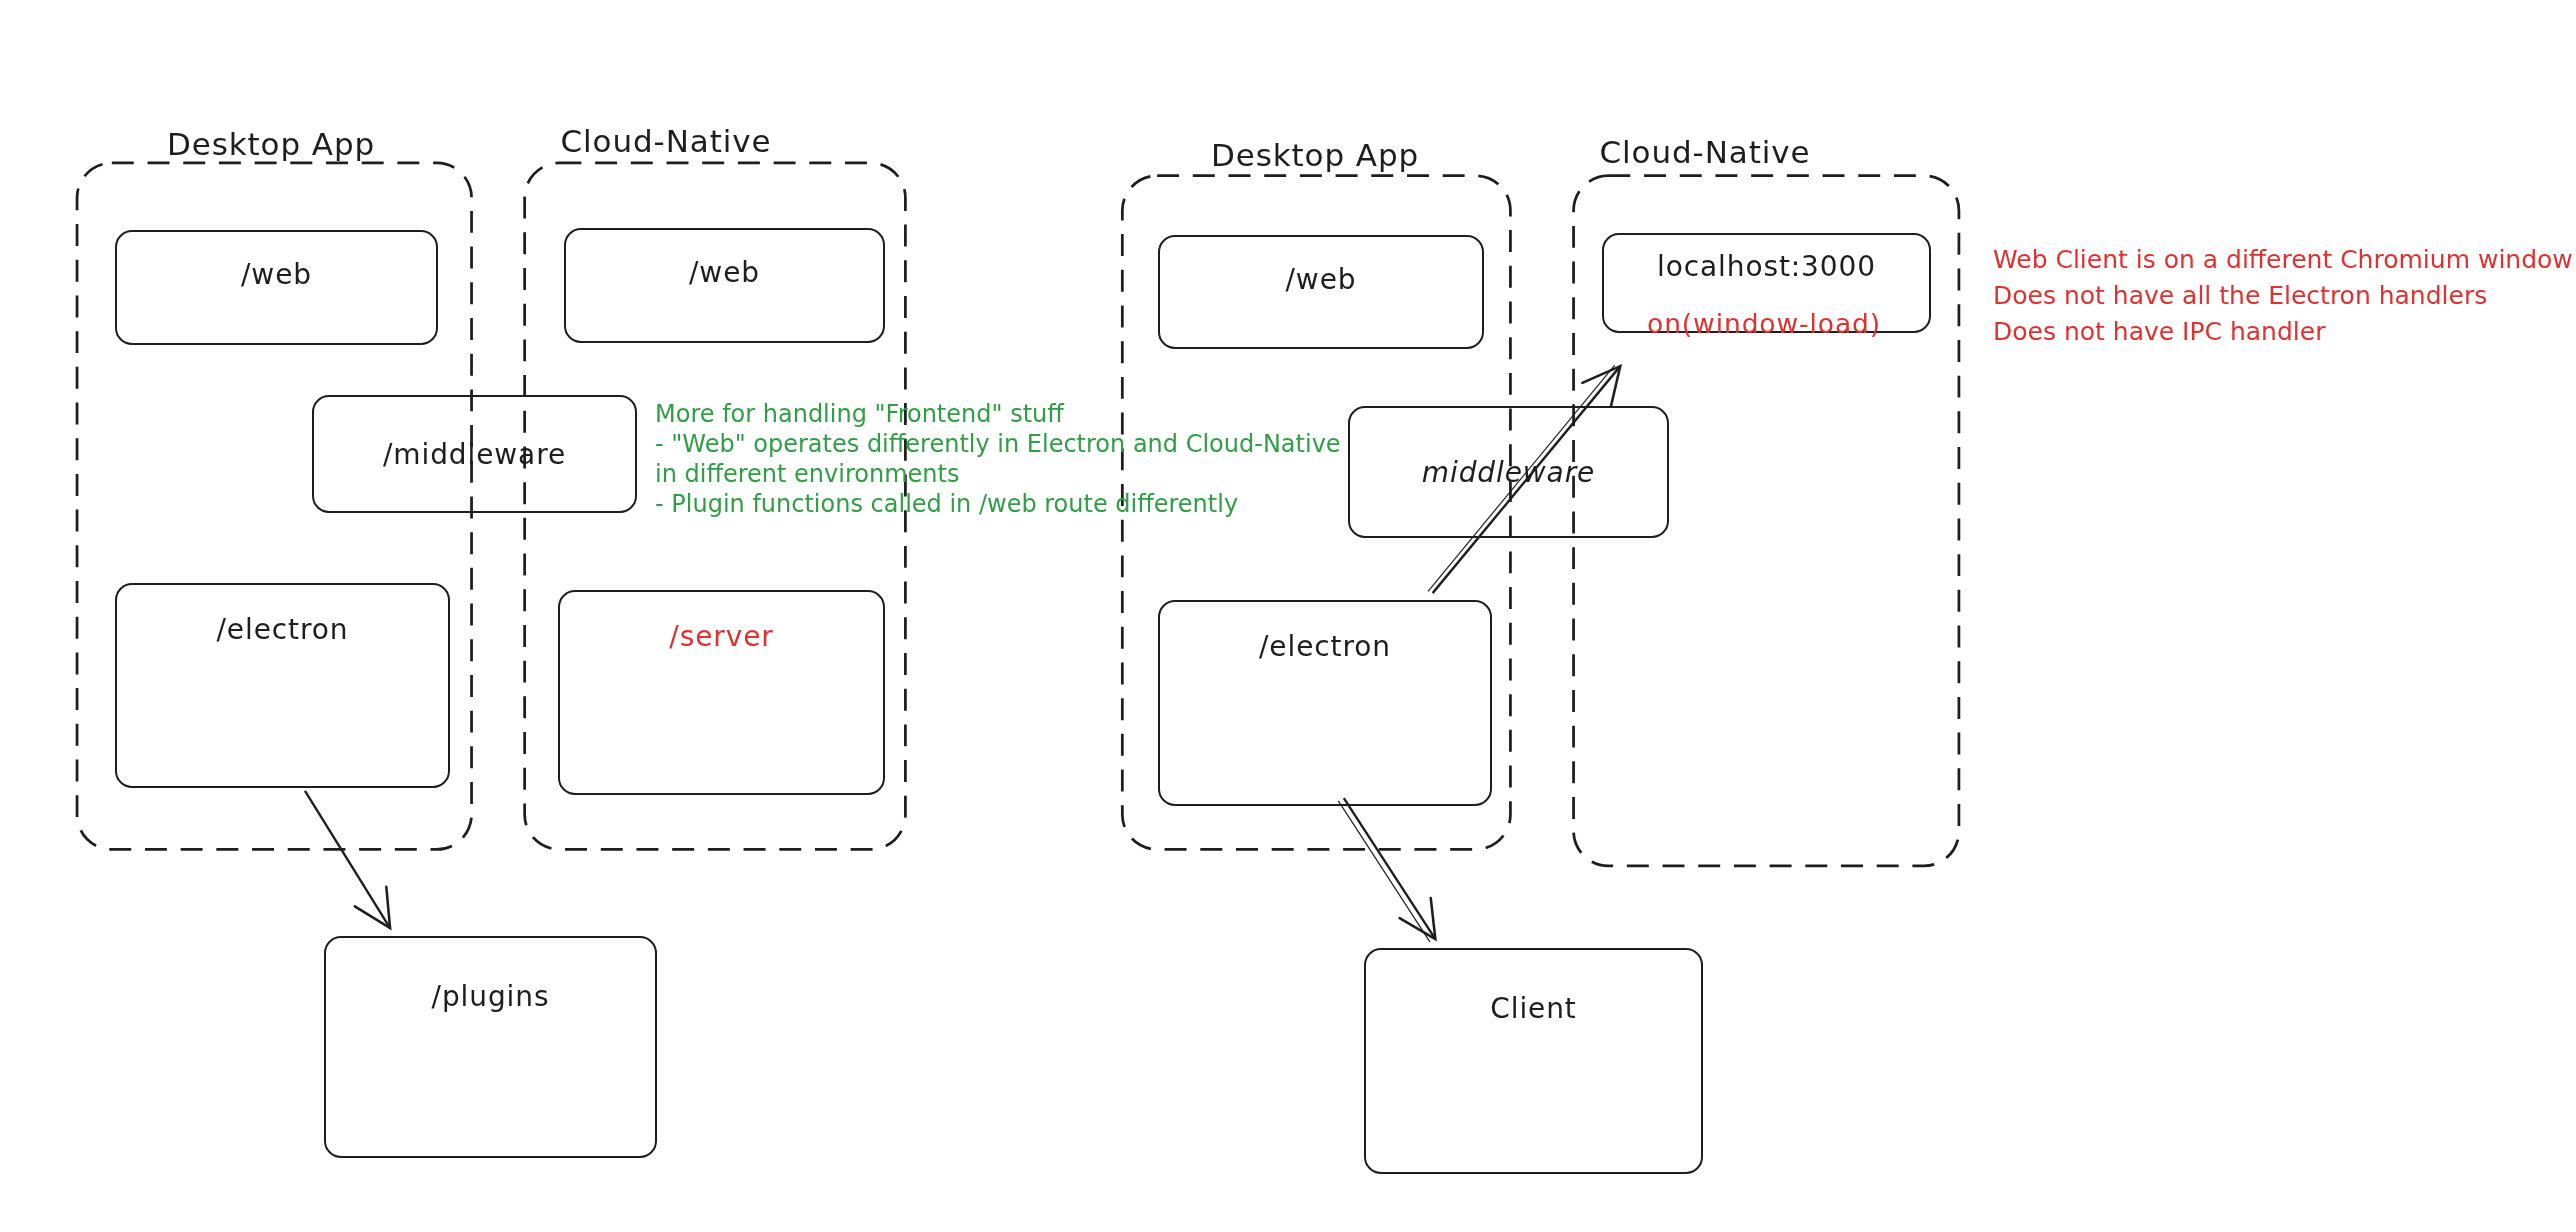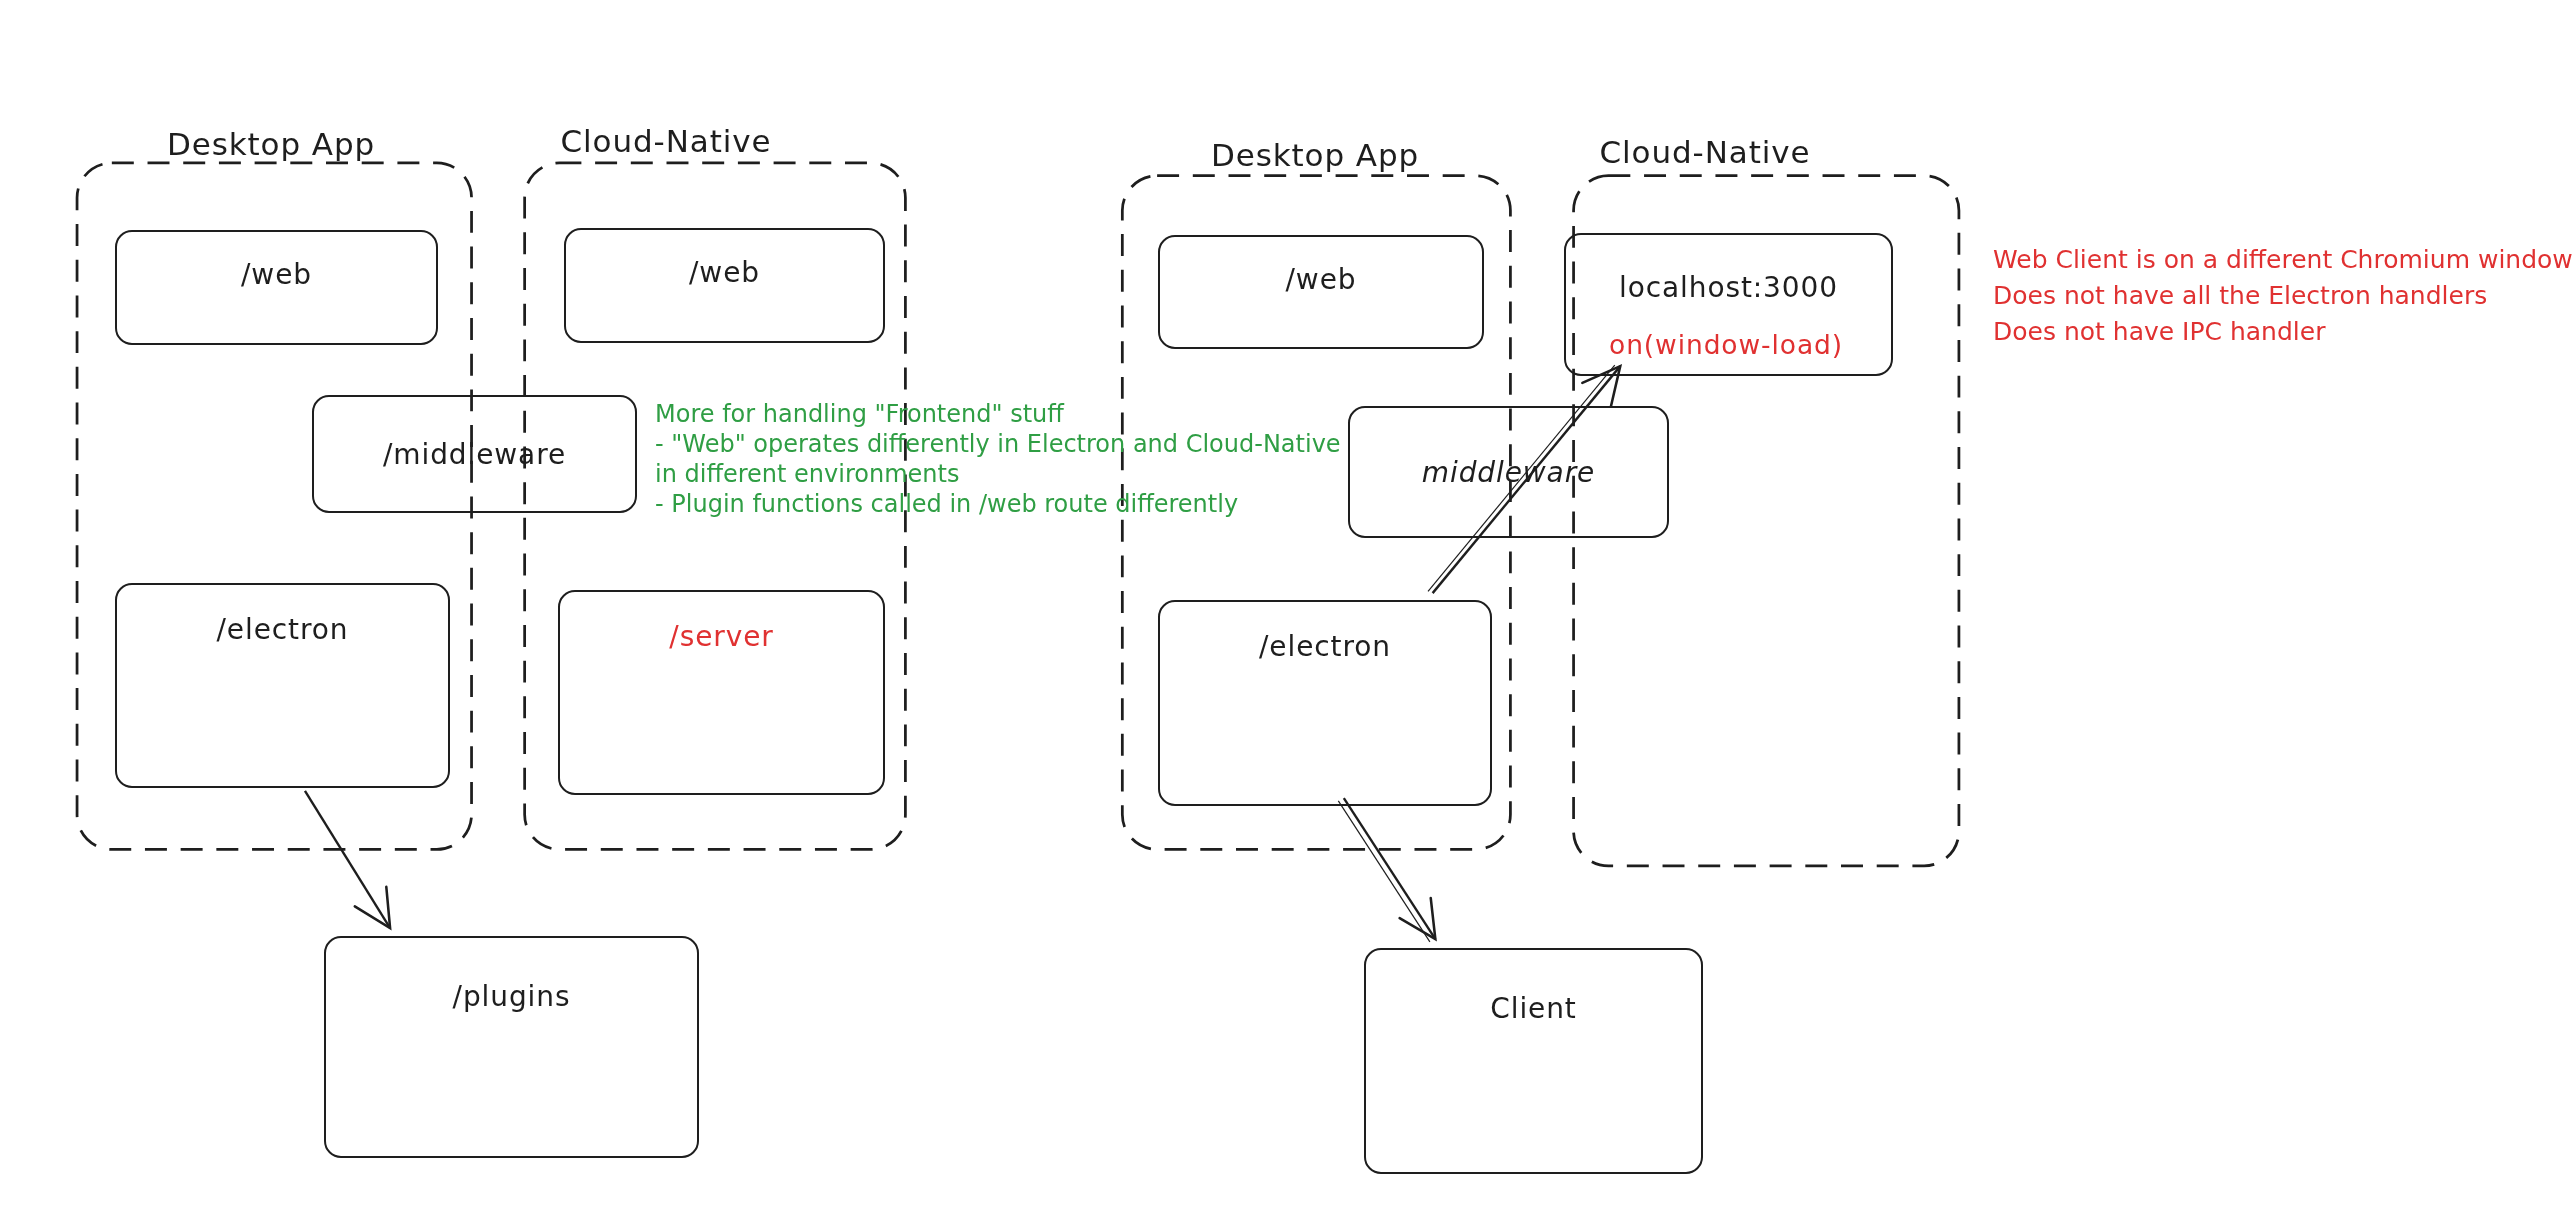--- a/index.html
+++ b/index.html
@@ -28,27 +28,27 @@
   .note.green{color:var(--green,#2f9e44);font-size:24px;line-height:30px;}
   .note.redn{color:var(--red,#e03131);font-size:25px;line-height:36px;}
   
   #l-title-da{left:271px;top:126px;}
   #l-title-cn{left:666px;top:123px;}
   #l-web1{left:115px;top:230px;width:323px;height:115px;}
   #l-web2{left:564px;top:228px;width:321px;height:115px;}
   #l-mw{left:312px;top:395px;width:325px;height:118px;}
   #l-elec{left:115px;top:583px;width:335px;height:205px;}
   #l-srv{left:558px;top:590px;width:327px;height:205px;}
-  #l-plug{left:324px;top:936px;width:375px;height:222px;}
+  #l-plug{left:324px;top:936px;width:333px;height:222px;}
   #green-note{left:655px;top:399px;}
   
   #r-title-da{left:1315px;top:137px;}
   #r-title-cn{left:1705px;top:134px;}
   #r-web{left:1158px;top:235px;width:326px;height:114px;}
-  #r-local{left:1564px;top:233px;width:329px;height:143px;gap:12px;}
+  #r-local{left:1602px;top:233px;width:329px;height:100px;gap:12px;}
   #r-mw{left:1348px;top:406px;width:321px;height:132px;font-style:italic;}
   #r-elec{left:1158px;top:600px;width:334px;height:206px;}
   #r-plug{left:1364px;top:948px;width:339px;height:226px;}
   #red-note{left:1993px;top:242px;}
 </style>
 </head>
 <body>
 
 <div id="canvas">
 

